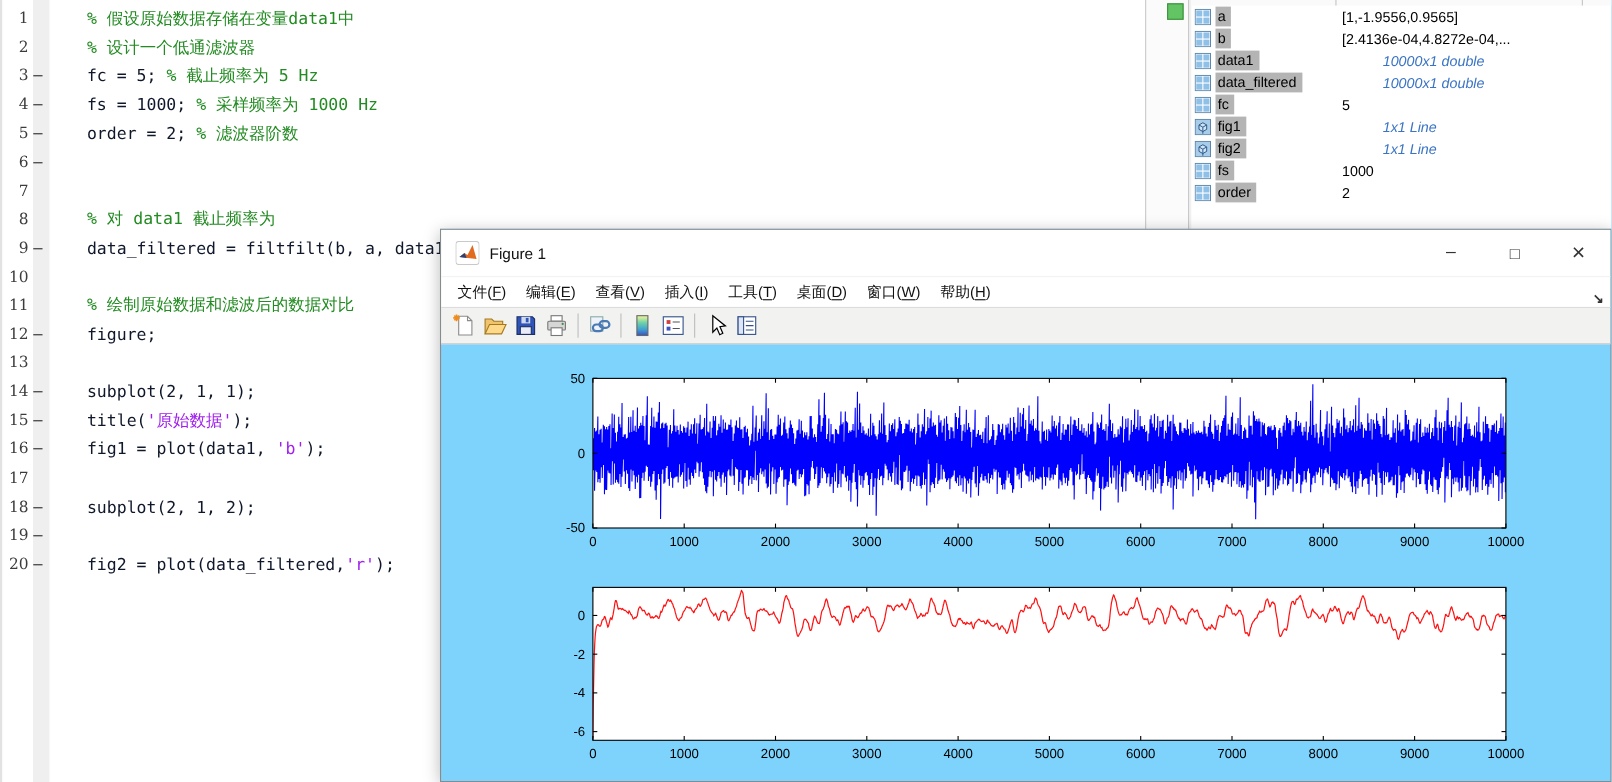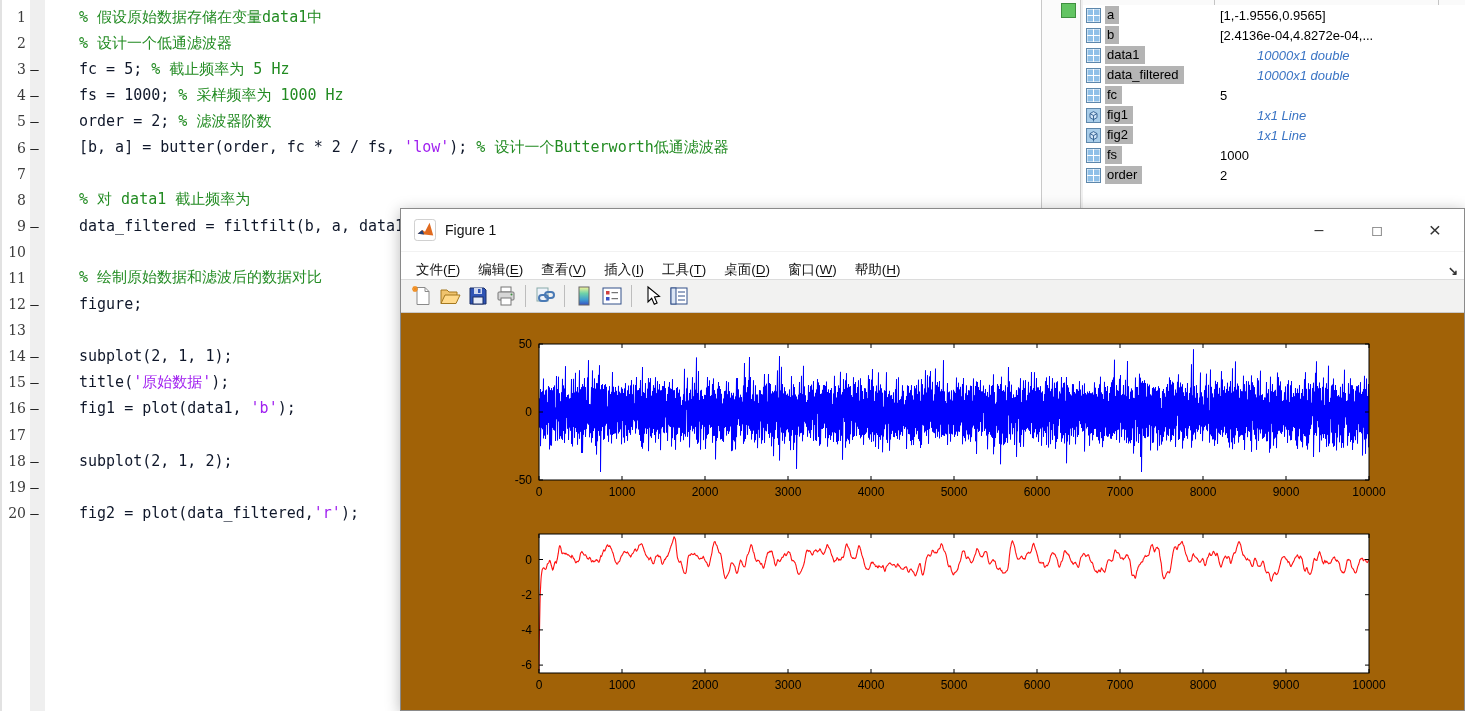--- a/index.html
+++ b/index.html
@@ -30,32 +30,32 @@
   #ws-rows { position:relative; }
   .ws-row { position:relative; height:20px; display:flex; align-items:center; font-size:13px; }
   .ws-icon { width:15px; height:15px; margin:0 4px 0 3px; flex:none; }
   .ws-icon svg { display:block; width:15px; height:15px; }
   .ws-name { background:#b4b4b4; color:#000; padding:1px 5px 2px 2px; line-height:15px; }
   .ws-val { position:absolute; left:137px; color:#000; white-space:nowrap; }
   .val-italic { color:#3a74c4; font-style:italic;margin-left:37px; }
 
   
   #figwin { position:absolute; left:400px; top:208px; width:1065px; height:503px;
-            background:#a16207; border:1px solid #8a8a8a; box-shadow:0 3px 14px rgba(0,0,0,0.28); }
+            background:#7dd3fc; border:1px solid #8a8a8a; box-shadow:0 3px 14px rgba(0,0,0,0.28); }
   #titlebar { position:relative; height:42px; background:#fff; }
   #fig-icon { position:absolute; left:13px; top:10px; width:22px; height:22px; }
   #fig-icon svg { display:block; width:22px; height:22px; }
   #fig-title { position:absolute; left:44px; top:0; line-height:42px; font-size:14px; color:#111; }
   #winbtns { position:absolute; right:0; top:0; height:42px; display:flex; }
   .winbtn { width:58px; height:42px; display:flex; align-items:center; justify-content:center; color:#333; cursor:default; }
   .winbtn.min { font-size:16px; }
   .winbtn.max { font-size:15px; }
   .winbtn.close { font-size:21px; font-weight:300; }
   #menubar { position:relative; height:29px; background:#fff; border-top:1px solid #f2f2f2; border-bottom:1px solid #dcdcdc;
-             display:flex; align-items:flex-end; padding-left:6px; font-size:13.5px; color:#111; }
+             display:flex; align-items:center; padding-left:6px; font-size:13.5px; color:#111; }
   .menu-item { padding:0 9px; }
   .menu-item u { text-underline-offset:2px; }
   #dock-arrow { position:absolute; right:6px; bottom:1px; font-size:12px; font-weight:bold; color:#333; }
   #toolbar { height:33px; background:#f2f2f1; border-bottom:1px solid #cacaca; display:flex; align-items:center; padding-left:7px; }
   .ticon { width:24px; height:24px; margin:0 2px; }
   .ticon svg { display:block; width:24px; height:24px; }
   .tsep { width:1px; height:22px; background:#bdbdbd; margin:0 5px; }
   #plot-area { position:absolute; left:0; top:104px; width:1063px; height:397px; }
   #plot-svg { display:block; }
 </style>
@@ -63,21 +63,21 @@
 <body>
 
 <div id="editor">
   <div id="gutter-strip"></div>
   <div id="editor-lines">
       <div class="eline"><span class="lnum">1</span><span class="ldash"></span><span class="lcode"><span class="tok-comment">% 假设原始数据存储在变量data1中</span></span></div>
       <div class="eline"><span class="lnum">2</span><span class="ldash"></span><span class="lcode"><span class="tok-comment">% 设计一个低通滤波器</span></span></div>
       <div class="eline"><span class="lnum">3</span><span class="ldash">–</span><span class="lcode"><span class="tok-code">fc = 5; </span><span class="tok-comment">% 截止频率为 5 Hz</span></span></div>
       <div class="eline"><span class="lnum">4</span><span class="ldash">–</span><span class="lcode"><span class="tok-code">fs = 1000; </span><span class="tok-comment">% 采样频率为 1000 Hz</span></span></div>
       <div class="eline"><span class="lnum">5</span><span class="ldash">–</span><span class="lcode"><span class="tok-code">order = 2; </span><span class="tok-comment">% 滤波器阶数</span></span></div>
-      <div class="eline"><span class="lnum">6</span><span class="ldash">–</span><span class="lcode"><span class="tok-code">[b, a] = butter(order, fc * 2 / fs, </span><span class="tok-string">'low'</span><span class="tok-code">); </span><span class="tok-comment">% 设计一个Butterworth低通滤波器</span></span></div>
+      <div class="eline"><span class="lnum">6</span><span class="ldash">–</span></div>
       <div class="eline"><span class="lnum">7</span><span class="ldash"></span><span class="lcode"></span></div>
       <div class="eline"><span class="lnum">8</span><span class="ldash"></span><span class="lcode"><span class="tok-comment">% 对 data1 截止频率为</span></span></div>
       <div class="eline"><span class="lnum">9</span><span class="ldash">–</span><span class="lcode"><span class="tok-code">data_filtered = filtfilt(b, a, data1);</span></span></div>
       <div class="eline"><span class="lnum">10</span><span class="ldash"></span><span class="lcode"></span></div>
       <div class="eline"><span class="lnum">11</span><span class="ldash"></span><span class="lcode"><span class="tok-comment">% 绘制原始数据和滤波后的数据对比</span></span></div>
       <div class="eline"><span class="lnum">12</span><span class="ldash">–</span><span class="lcode"><span class="tok-code">figure;</span></span></div>
       <div class="eline"><span class="lnum">13</span><span class="ldash"></span><span class="lcode"></span></div>
       <div class="eline"><span class="lnum">14</span><span class="ldash">–</span><span class="lcode"><span class="tok-code">subplot(2, 1, 1);</span></span></div>
       <div class="eline"><span class="lnum">15</span><span class="ldash">–</span><span class="lcode"><span class="tok-code">title(</span><span class="tok-string">'原始数据'</span><span class="tok-code">);</span></span></div>
       <div class="eline"><span class="lnum">16</span><span class="ldash">–</span><span class="lcode"><span class="tok-code">fig1 = plot(data1, </span><span class="tok-string">'b'</span><span class="tok-code">);</span></span></div>

